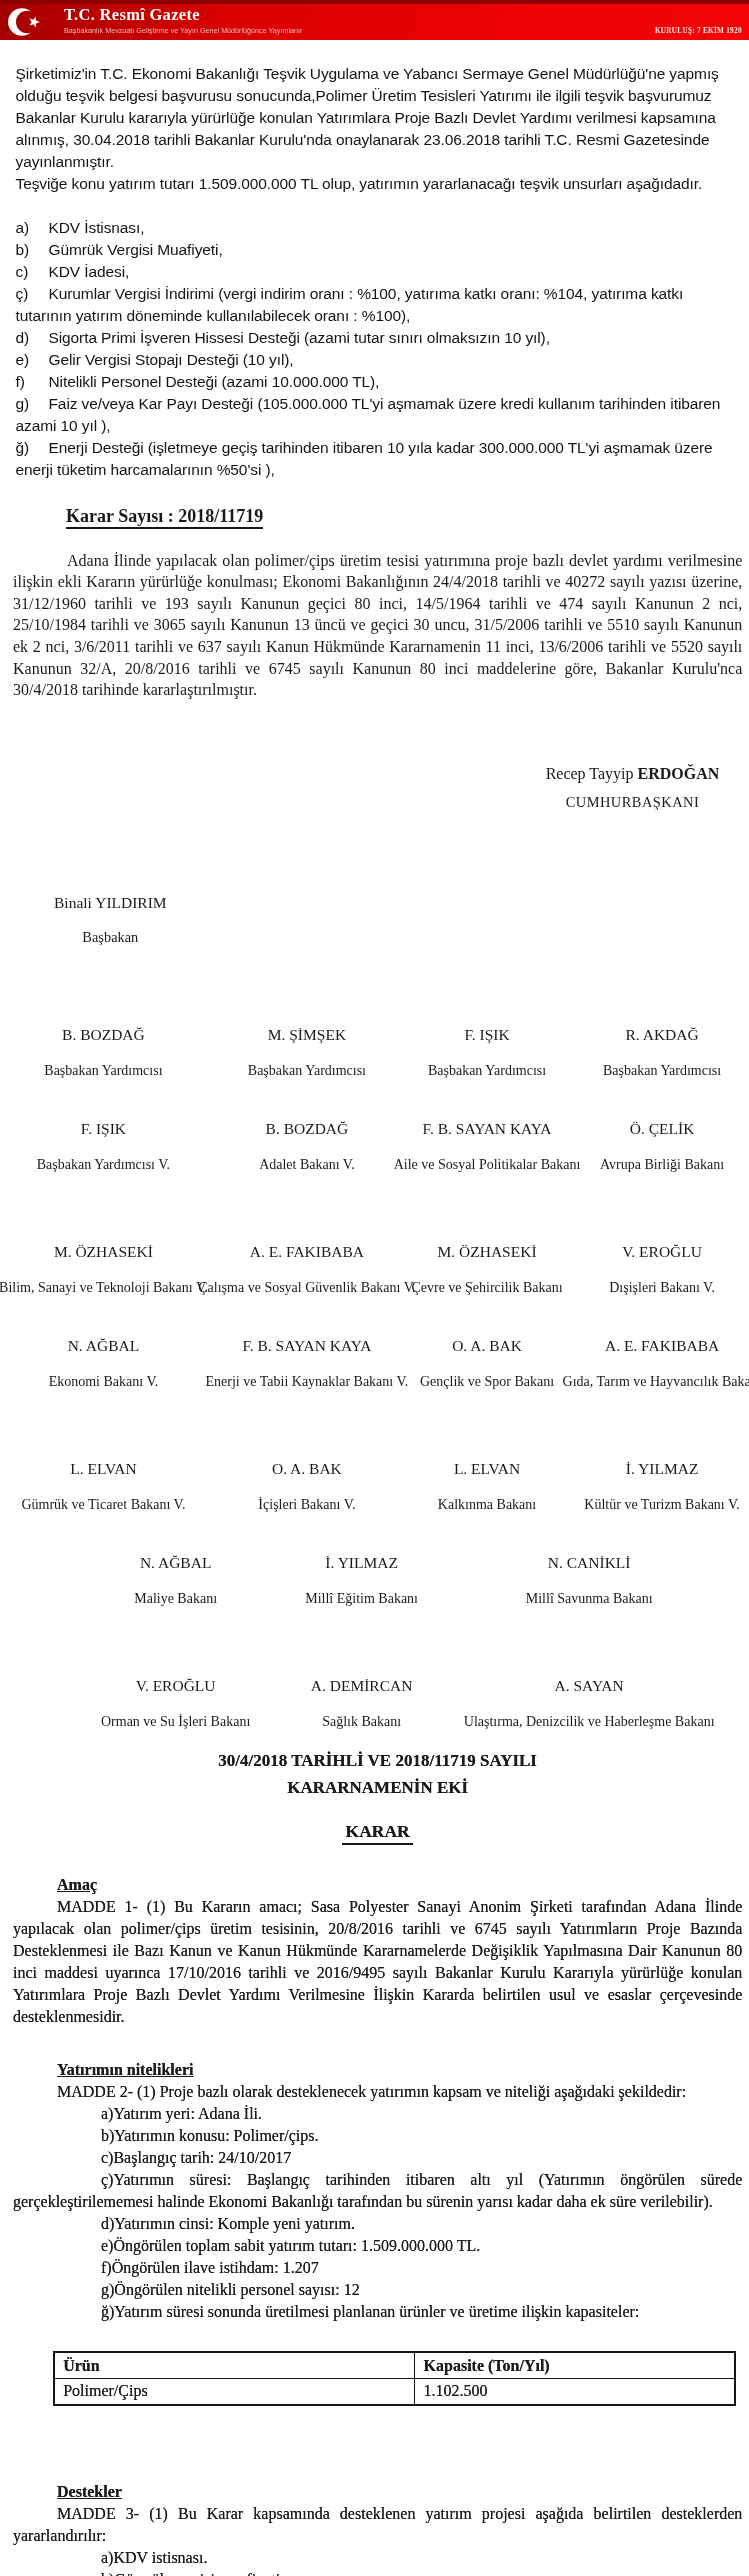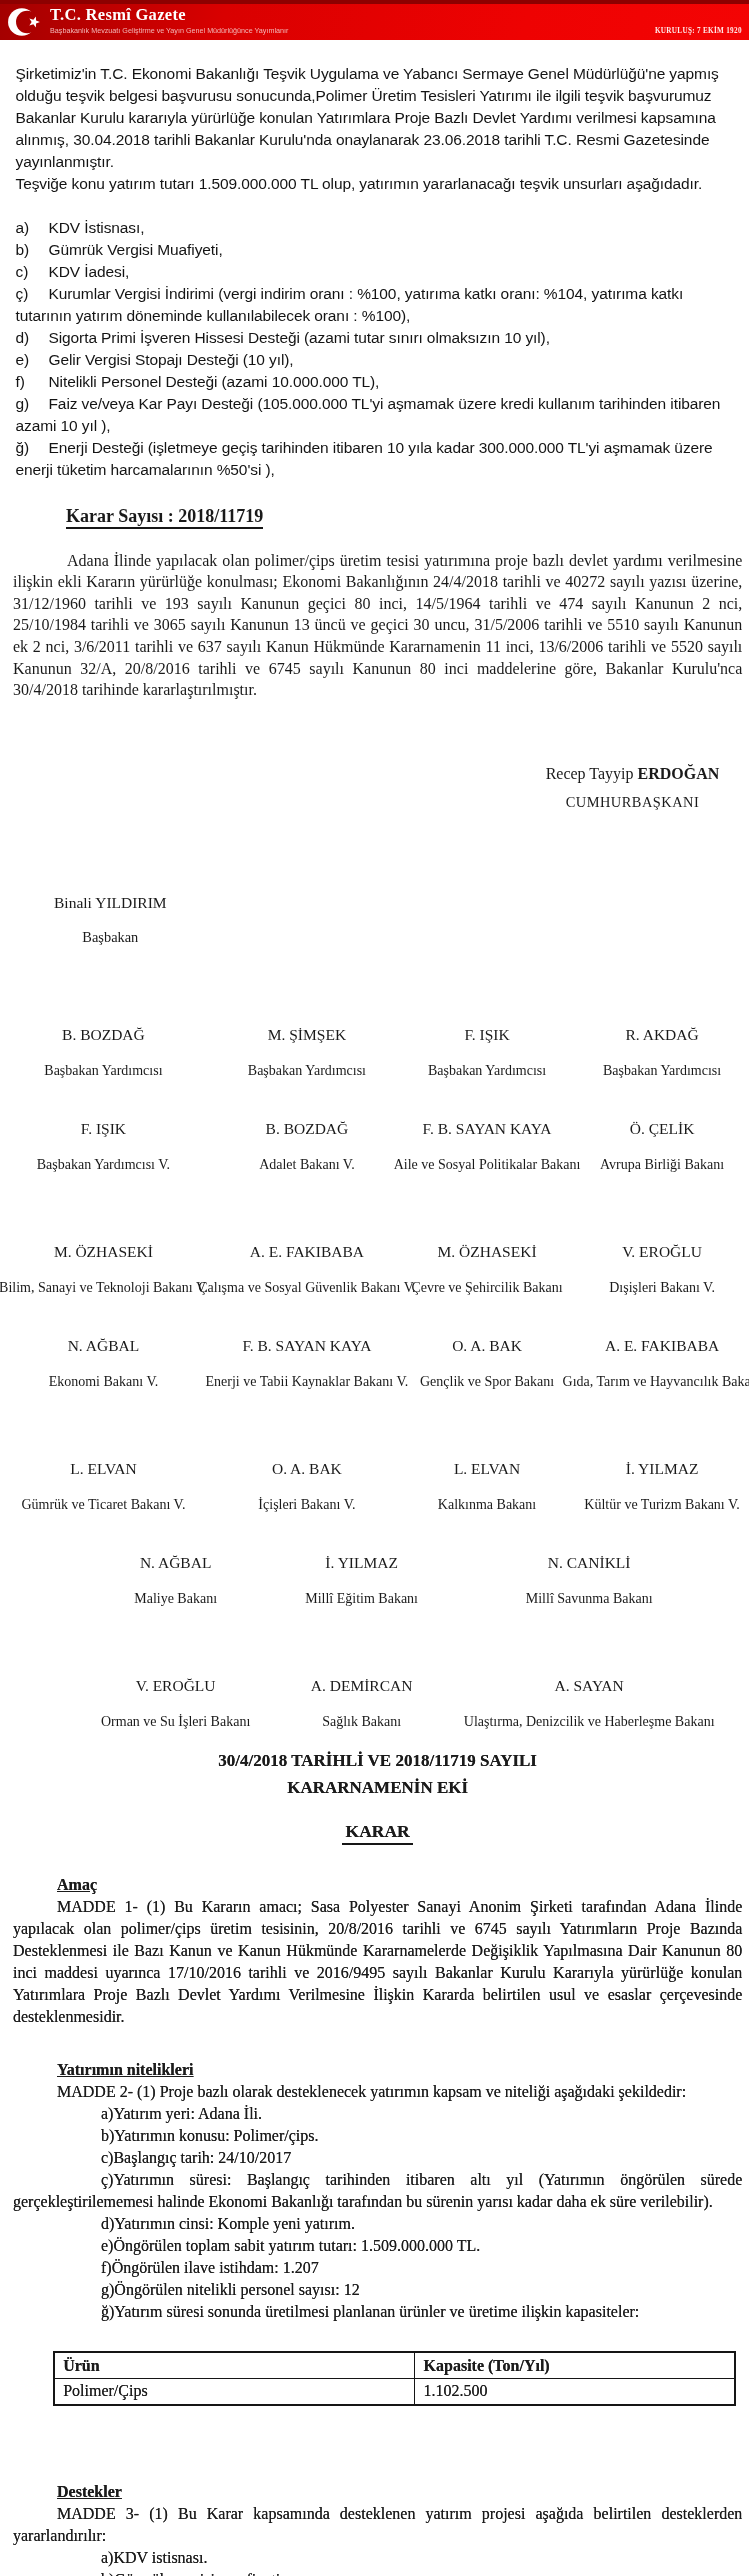--- a/index.html
+++ b/index.html
@@ -2,21 +2,21 @@
 <html style="font-size:8.2px"><head>
 <meta charset="utf-8">
 <style>
   html,body{margin:0;padding:0;background:#e8e8e8;}
   .page{position:relative;width:750px;height:3766px;margin:0 auto;background:#ffffff;overflow:hidden;}
 
   
   .masthead{position:relative;height:40px;background:linear-gradient(100deg,#a30000 0%,#d90000 30%,#ee0202 70%,#f40404 100%);}
   .mast-topstrip{height:4.1px;background:#8d0000;}
   .logo{position:absolute;left:7.2px;top:5.2px;width:34px;height:34px;}
-  .mast-titles{position:absolute;left:50px;top:6.2px;color:#ffffff;}
+  .mast-titles{position:absolute;left:64px;top:6.2px;color:#ffffff;}
   .mast-title{font-family:"Liberation Serif",serif;font-size:16.5px;font-weight:bold;letter-spacing:0.3px;line-height:17.5px;}
   .mast-subtitle{font-family:"Liberation Sans",sans-serif;font-size:7.2px;color:#f3b6b6;margin-top:2.1px;}
   .mast-founded{position:absolute;right:8.2px;bottom:4.6px;color:#ffeaea;font-family:"Liberation Serif",serif;font-size:7.2px;font-weight:bold;letter-spacing:0.3px;}
 
   
   .letter{padding:23px 10.3px 0 15.5px;font-family:"Liberation Sans",sans-serif;font-size:15.5px;line-height:22px;color:#141414;letter-spacing:-0.1px;}
   .letter p{margin:0;}
   .letter-p2{margin-top:16.5px;}
   .letter-list{margin-top:22px;}
   .letter-item .mk{display:inline-block;width:33px;}

